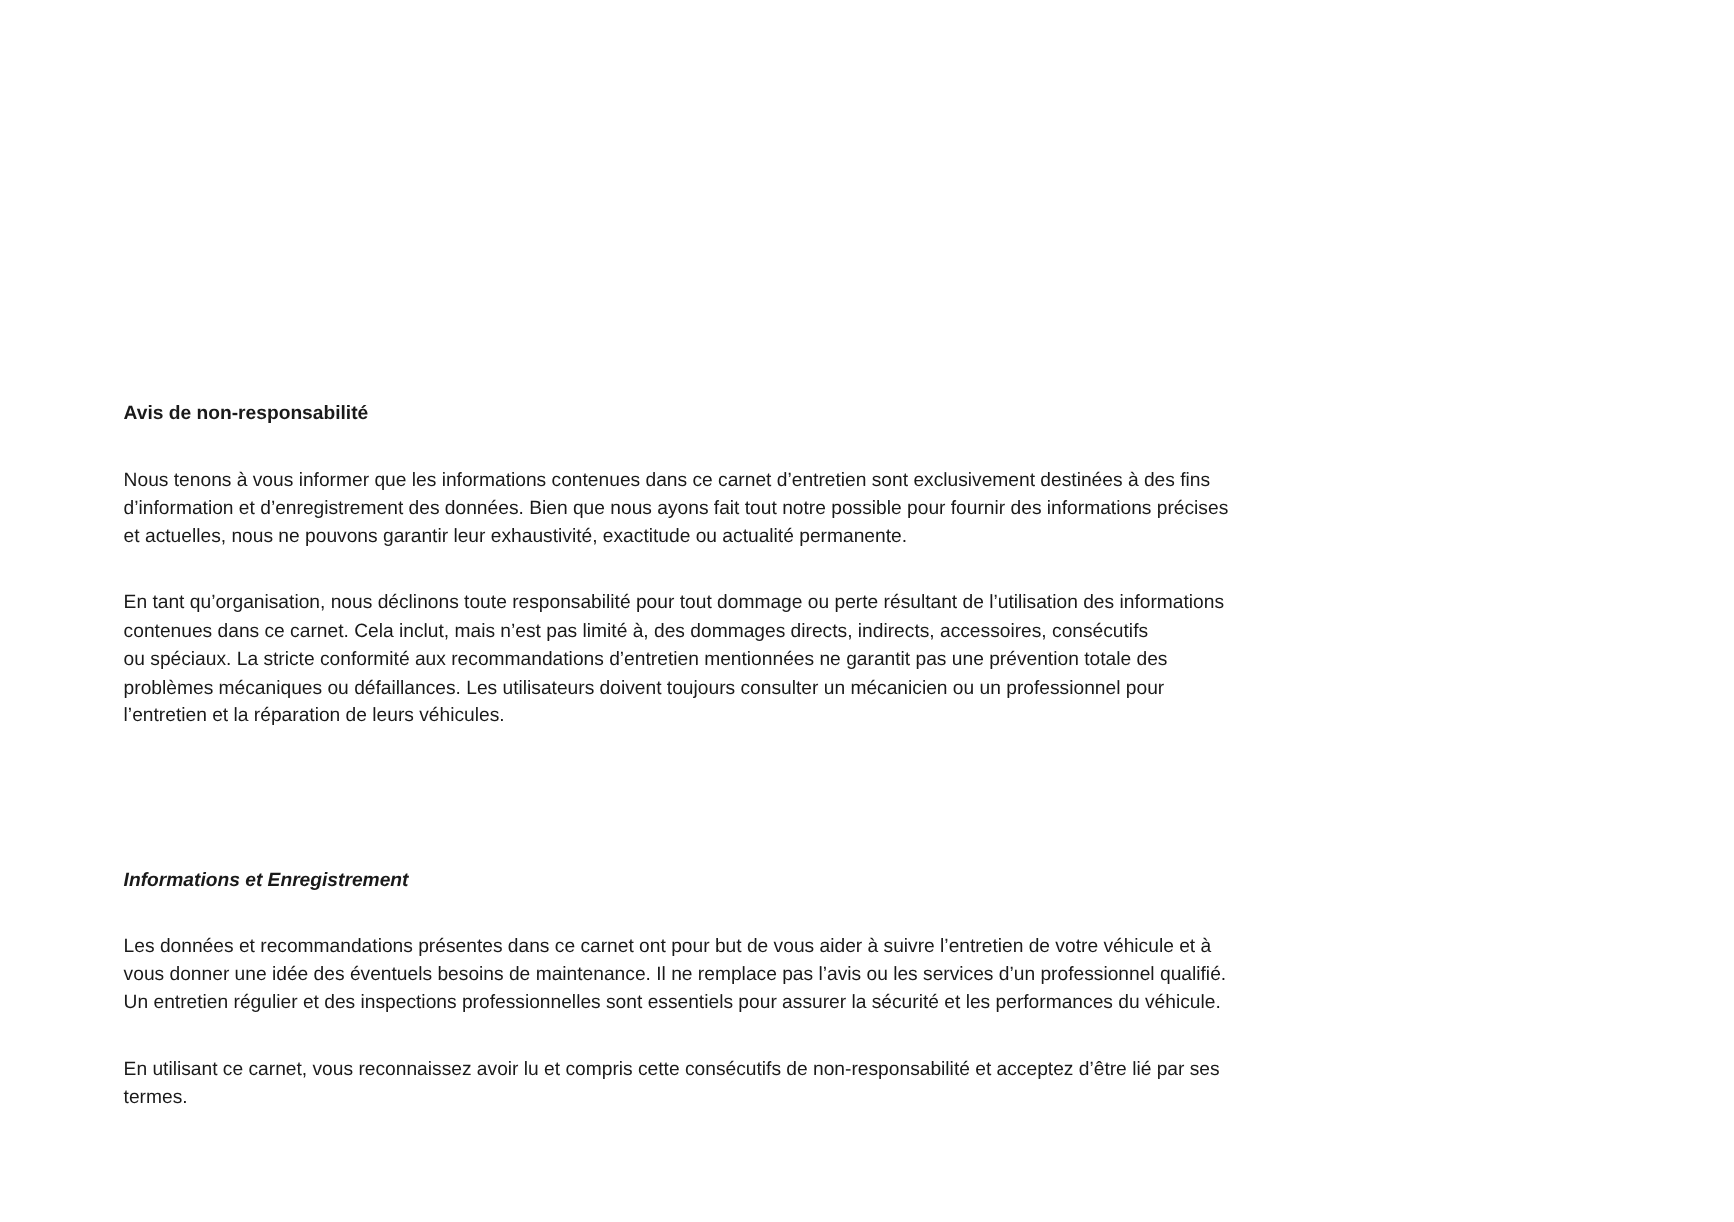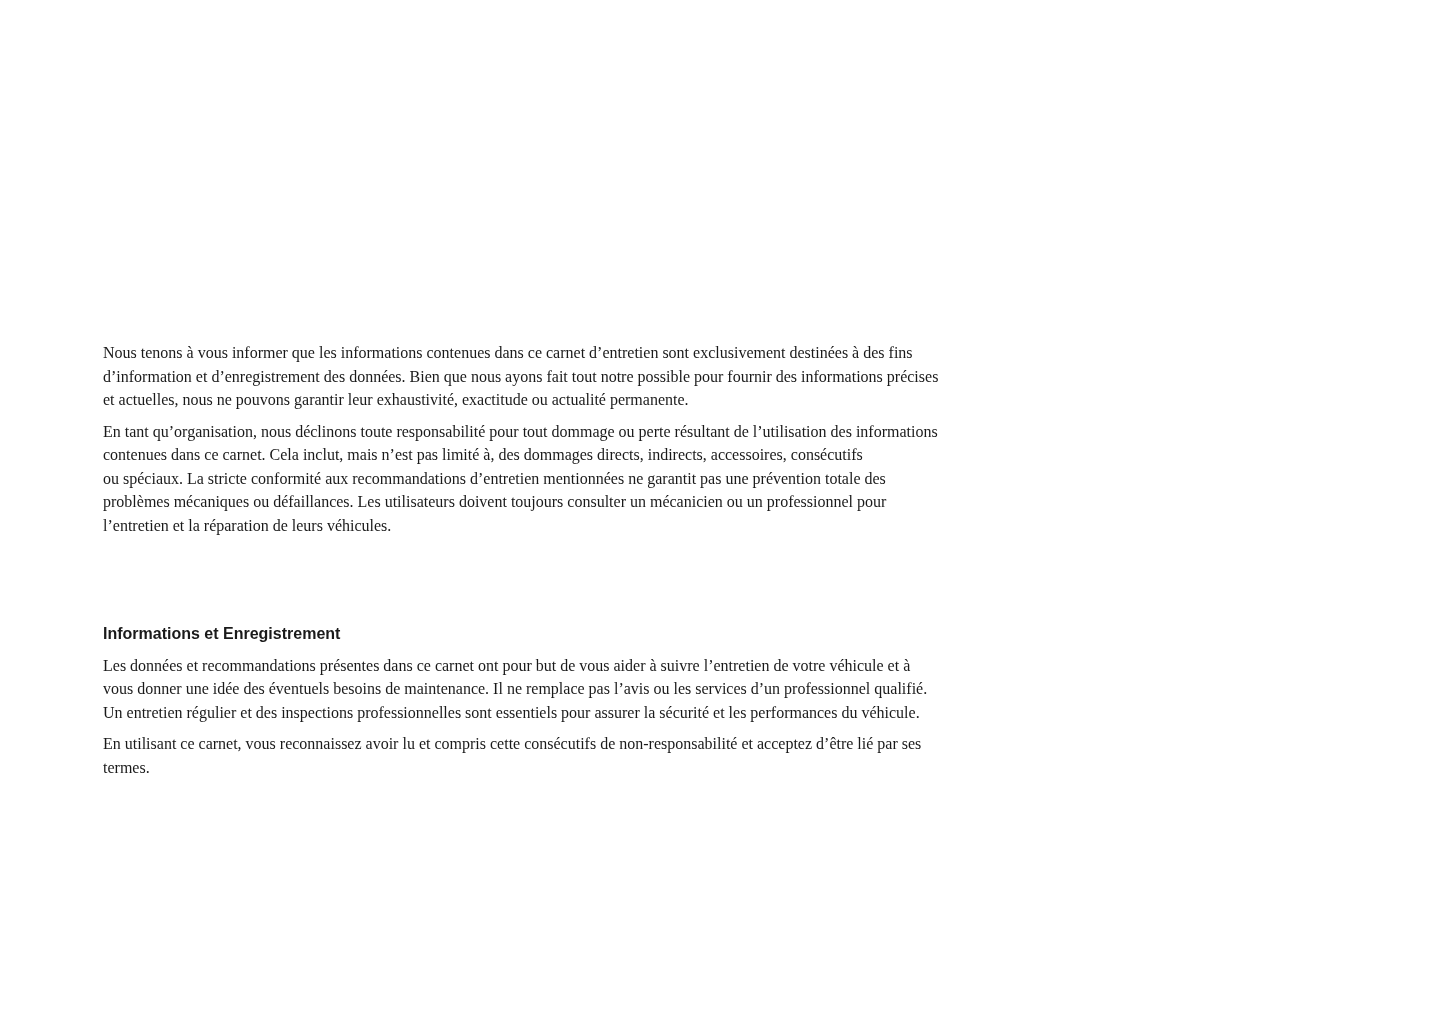--- a/index.html
+++ b/index.html
@@ -23,34 +23,35 @@
     font-size: 16px;
     line-height: 23.5px;
   }
   .doc-heading {
     font-weight: bold;
     font-size: 16px;
     line-height: 23.5px;
     margin: 0;
   }
   .doc-paragraph {
-    margin: 8px 0 0 0;
+    margin: 32px 0 0 0;
     white-space: pre-line; 
-    font-family: Liberation Serif, serif;
   }
   .section-registration .doc-heading {
-    margin-top: 85px;
+    margin-top: 113px;
+    font-style: italic;
   }
 </style>
 </head>
 <body>
 
 <div class="doc-content">
 
   <section class="section-disclaimer">
+    <h2 class="doc-heading">Avis de non-responsabilité</h2>
     <p class="doc-paragraph">Nous tenons à vous informer que les informations contenues dans ce carnet d’entretien sont exclusivement destinées à des fins
 d’information et d’enregistrement des données. Bien que nous ayons fait tout notre possible pour fournir des informations précises
 et actuelles, nous ne pouvons garantir leur exhaustivité, exactitude ou actualité permanente.</p>
     <p class="doc-paragraph">En tant qu’organisation, nous déclinons toute responsabilité pour tout dommage ou perte résultant de l’utilisation des informations
 contenues dans ce carnet. Cela inclut, mais n’est pas limité à, des dommages directs, indirects, accessoires, consécutifs
 ou spéciaux. La stricte conformité aux recommandations d’entretien mentionnées ne garantit pas une prévention totale des
 problèmes mécaniques ou défaillances. Les utilisateurs doivent toujours consulter un mécanicien ou un professionnel pour
 l’entretien et la réparation de leurs véhicules.</p>
   </section>
 

